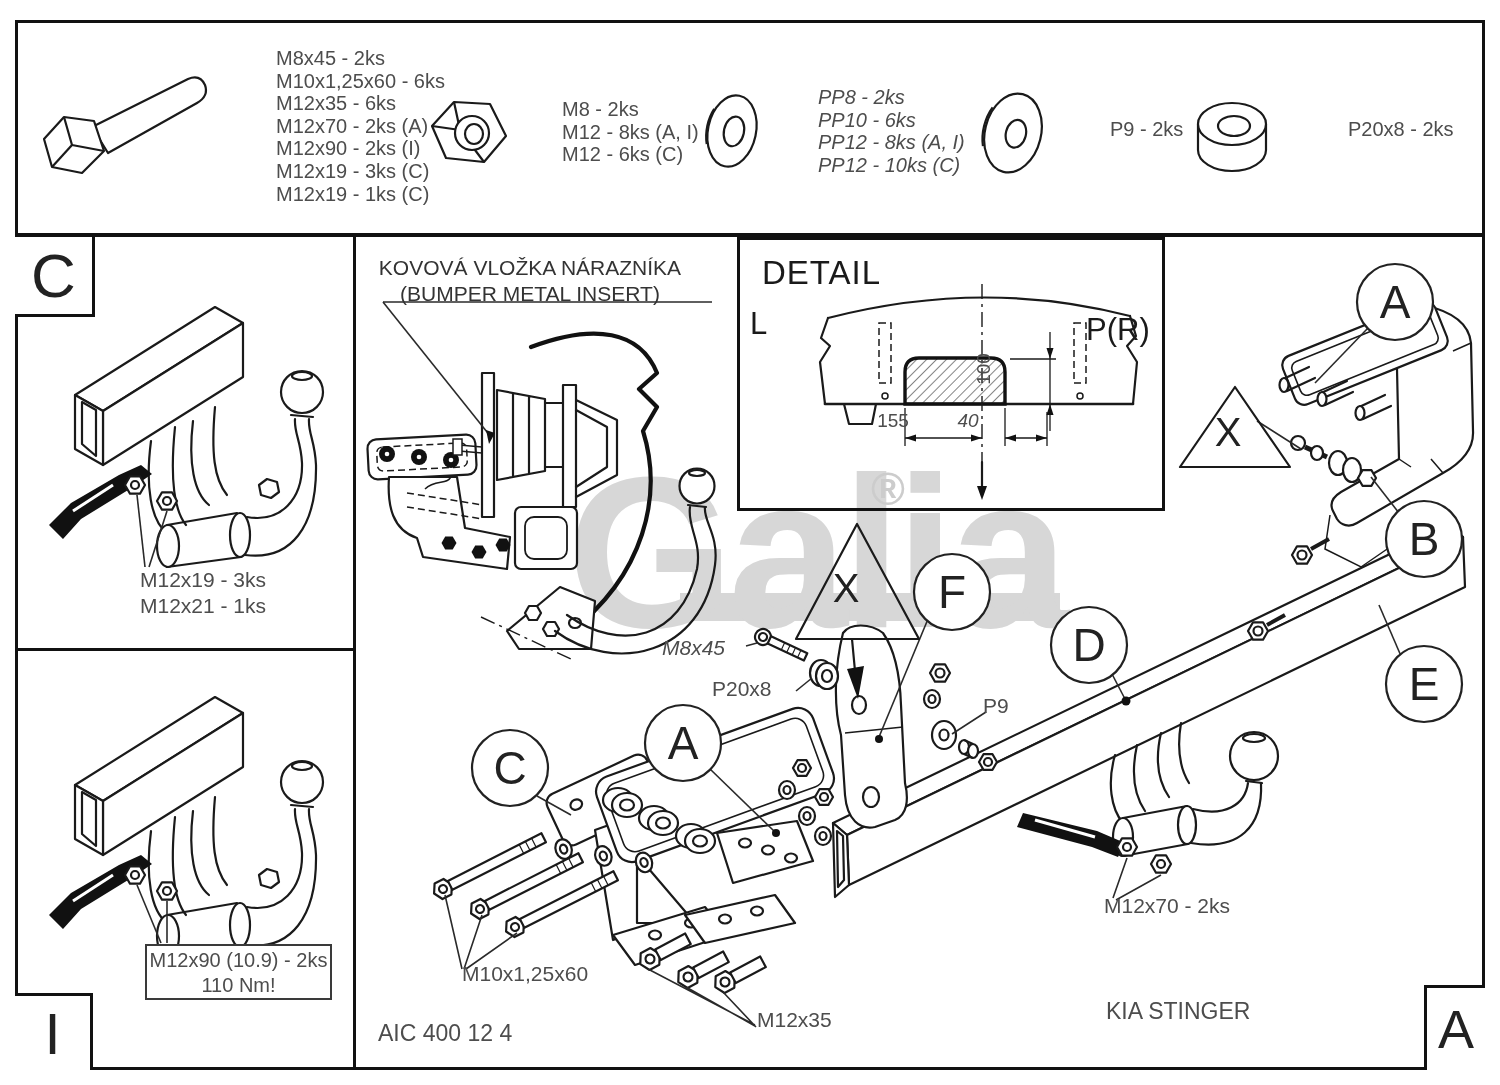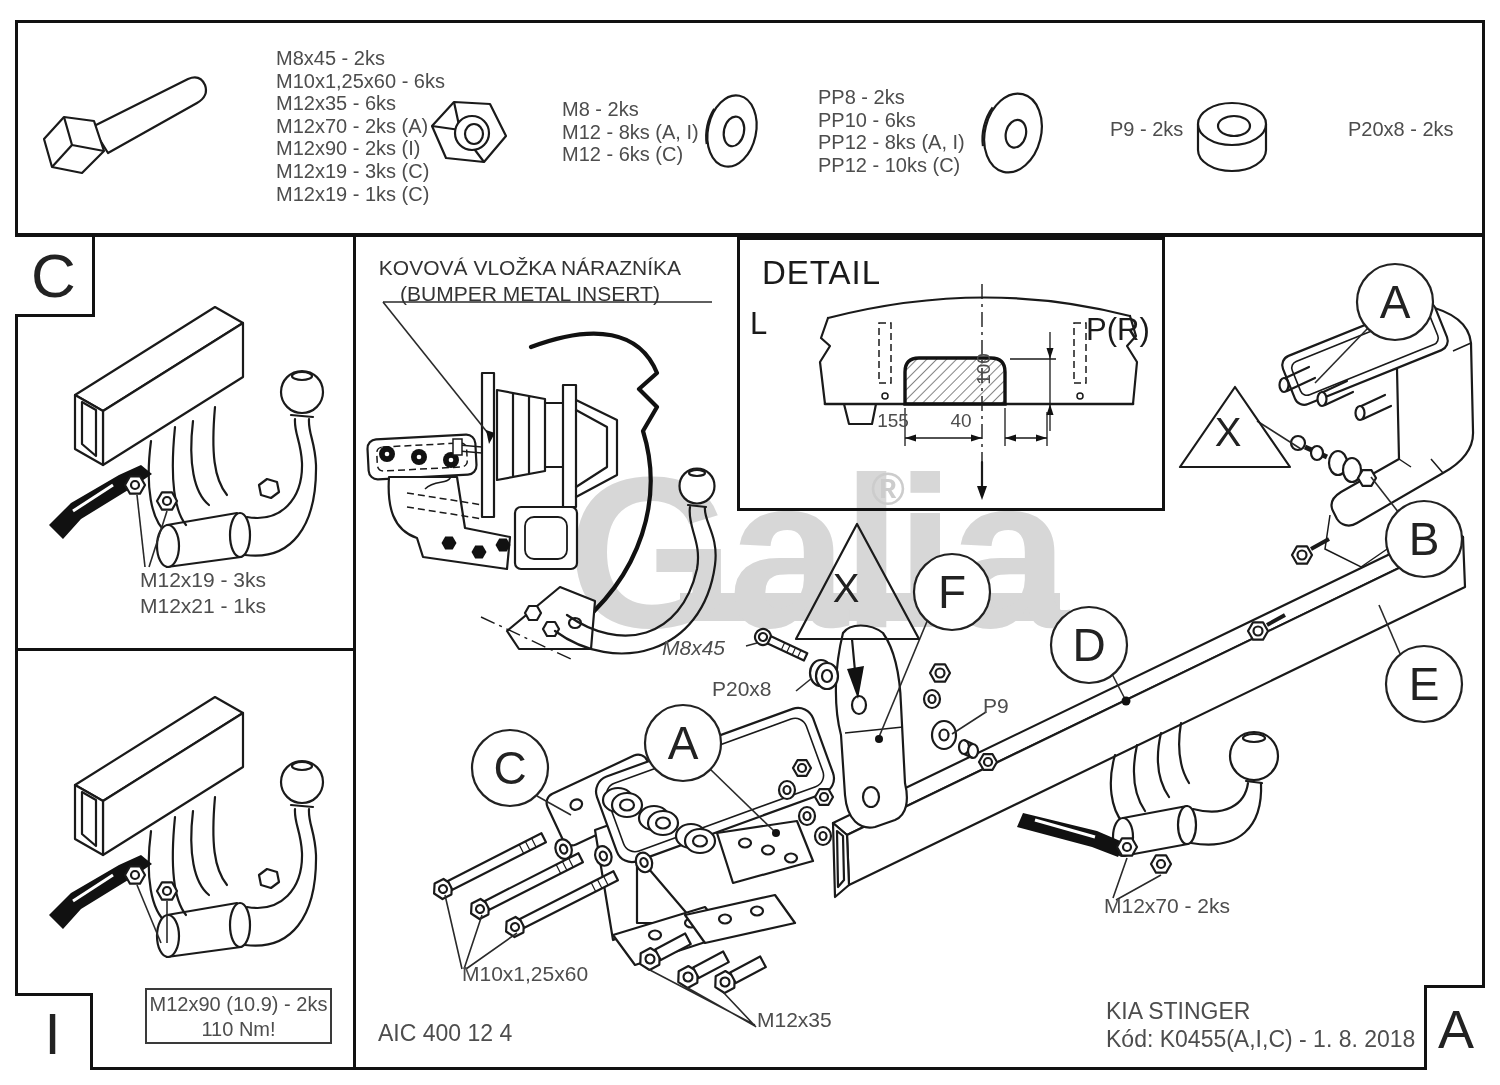--- a/index.html
+++ b/index.html
@@ -14,21 +14,21 @@
   .hw{position:absolute;font-size:20px;line-height:22.6px;color:#4d4d4d;white-space:nowrap;z-index:3;margin-left:48px;}
   .lbl{position:absolute;font-size:21px;color:#4d4d4d;white-space:nowrap;z-index:3;}
   .note{position:absolute;font-size:21px;line-height:26px;color:#333;text-align:center;z-index:3;}
   .co{position:absolute;width:76px;height:76px;display:flex;align-items:center;justify-content:center;
       font-size:46px;color:#222;z-index:4;}
   .xl{position:absolute;width:60px;height:56px;display:flex;align-items:center;justify-content:center;
       font-size:40px;color:#222;z-index:4;}
   .detailbox{position:absolute;left:737px;top:237px;width:428px;height:274px;
              border:3px solid #111;box-sizing:border-box;z-index:2;background:transparent;padding-left:48px;}
   .dtxt{position:absolute;color:#1a1a1a;white-space:nowrap;}
-  .ibox{position:absolute;left:145px;top:988px;width:187px;height:56px;border:2px solid #3a3a3a;
+  .ibox{position:absolute;left:145px;top:944px;width:187px;height:56px;border:2px solid #3a3a3a;
         box-sizing:border-box;text-align:center;font-size:20px;line-height:25px;color:#4d4d4d;
         padding-top:2px;z-index:3;background:#fff;}
   svg{display:block;}
   .ln{stroke:#1a1a1a;stroke-width:2.2;fill:none;stroke-linejoin:round;stroke-linecap:round;}
   .lnf{stroke:#1a1a1a;stroke-width:2.2;fill:#fff;stroke-linejoin:round;}
   .lnt{stroke:#1a1a1a;stroke-width:1.5;fill:none;}
   .fil{fill:#111;stroke:none;}
   .ldr{stroke:#2a2a2a;stroke-width:1.6;fill:none;}
   .thick{stroke:#111;stroke-width:4.2;fill:none;stroke-linejoin:round;stroke-linecap:round;}
   .dash{stroke-dasharray:7 4;}
@@ -80,21 +80,21 @@
       <div>M12 - 6ks (C)</div>
     </div>
 
     <svg class="abs" style="left:700px;top:88px;" width="66" height="86" viewBox="0 0 66 86">
       <g class="lnf" transform="rotate(12 32 43)">
         <ellipse cx="32" cy="43" rx="24" ry="36"></ellipse>
         <path d="M10,25 a24,36 0 0 0 0,36" fill="none"></path>
         <ellipse cx="34" cy="43" rx="10" ry="15"></ellipse>
       </g>
     </svg>
-    <div class="hw" style="left:770px;top:86px;">
+    <div class="hw" style="left:770px;top:86px;font-style:italic;">
       <div>PP8 - 2ks</div>
       <div>PP10 - 6ks</div>
       <div>PP12 - 8ks (A, I)</div>
       <div>PP12 - 10ks (C)</div>
     </div>
 
     <svg class="abs" style="left:975px;top:88px;" width="76" height="90" viewBox="0 0 76 90">
       <g class="lnf" transform="rotate(14 38 45)">
         <ellipse cx="38" cy="45" rx="28" ry="40"></ellipse>
         <path d="M12,25 a28,40 0 0 0 0,40" fill="none"></path>
@@ -546,21 +546,21 @@
         <polygon class="fil" points="262,119 258.5,108 265.5,108"></polygon>
         <polygon class="fil" points="262,164 258.5,175 265.5,175"></polygon>
       </g>
       <path class="ln" d="M194,222 L194,250"></path>
       <polygon class="fil" points="189,246 199,246 194,260"></polygon>
     </svg>
     <div class="dtxt" style="left:22px;top:14px;font-size:33px;letter-spacing:1px;">DETAIL</div>
     <div class="dtxt" style="left:10px;top:66px;font-size:31px;">L</div>
     <div class="dtxt" style="left:346px;top:72px;font-size:31px;">P(R)</div>
     <div class="dtxt" style="left:122px;top:170px;width:62px;text-align:center;font-size:19px;color:#4d4d4d;">155</div>
-    <div class="dtxt" style="left:202px;top:170px;width:38px;text-align:center;font-size:19px;color:#4d4d4d;">40</div>
+    <div class="dtxt" style="left:209px;top:170px;width:38px;text-align:center;font-size:19px;color:#4d4d4d;font-style:italic;">40</div>
     <div class="dtxt" style="left:222px;top:118px;width:44px;text-align:center;font-size:19px;color:#4d4d4d;transform:rotate(-90deg);">100</div>
   </div>
 
   <div class="co" style="left:1357px;top:264px;">
       <span>A</span>
     </div>
   <div class="co" style="left:1386px;top:501px;">
       <span>B</span>
     </div>
   <div class="co" style="left:1386px;top:646px;">
@@ -587,18 +587,17 @@
 
   <div class="lbl" style="left:662px;top:636px;width:82px;font-style:italic;">M8x45</div>
   <div class="lbl" style="left:712px;top:677px;">P20x8</div>
   <div class="lbl" style="left:983px;top:694px;">P9</div>
   <div class="lbl" style="left:462px;top:962px;">M10x1,25x60</div>
   <div class="lbl" style="left:757px;top:1008px;">M12x35</div>
   <div class="lbl" style="left:1104px;top:894px;">M12x70 - 2ks</div>
 
   <div class="lbl" style="left:378px;top:1020px;font-size:23px;">AIC 400 12 4</div>
   <div class="lbl" style="left:1106px;top:998px;font-size:23px;">KIA STINGER</div>
-  <div class="lbl" style="left:1106px;top:1026px;font-size:23px;">Kód: K0455(A,I,C) - 1. 8. 2018</div>
   <div class="cornerbox" style="left:1424px;top:985px;width:61px;height:85px;border-left:3px solid #111;border-top:3px solid #111;font-size:54px;">
     <span>A</span>
   </div>
 
 </div>
 
 </body></html>

